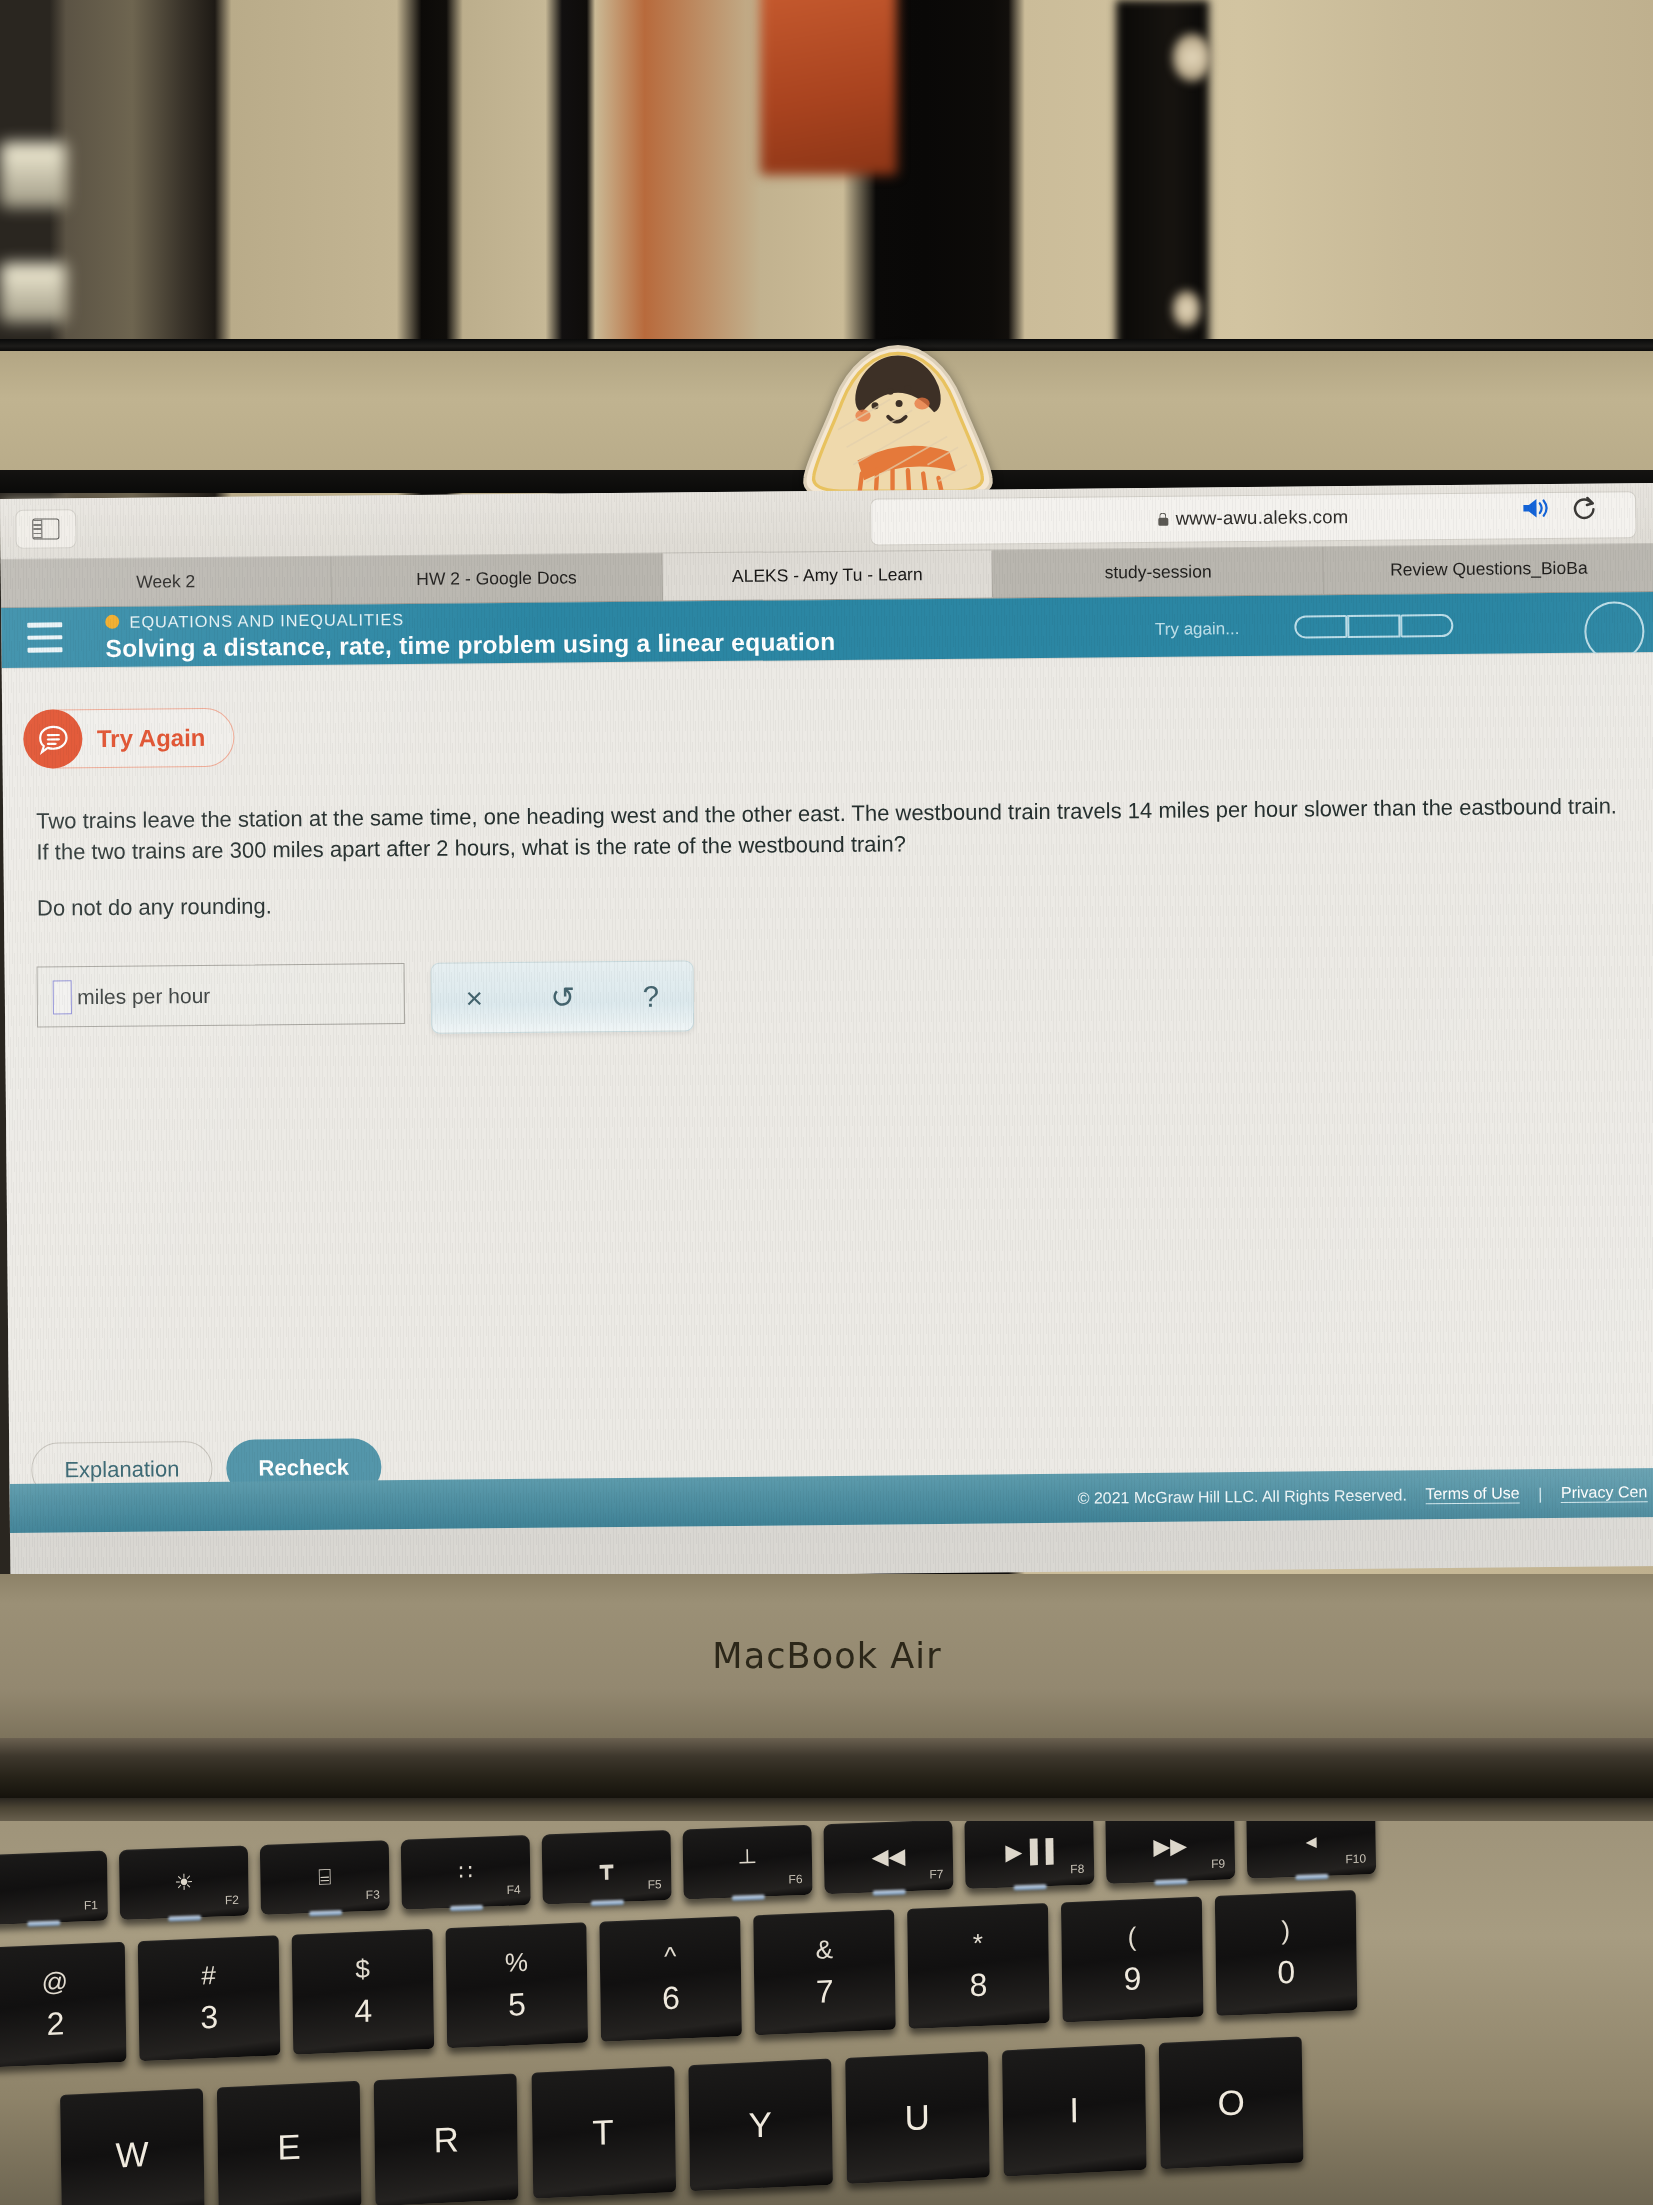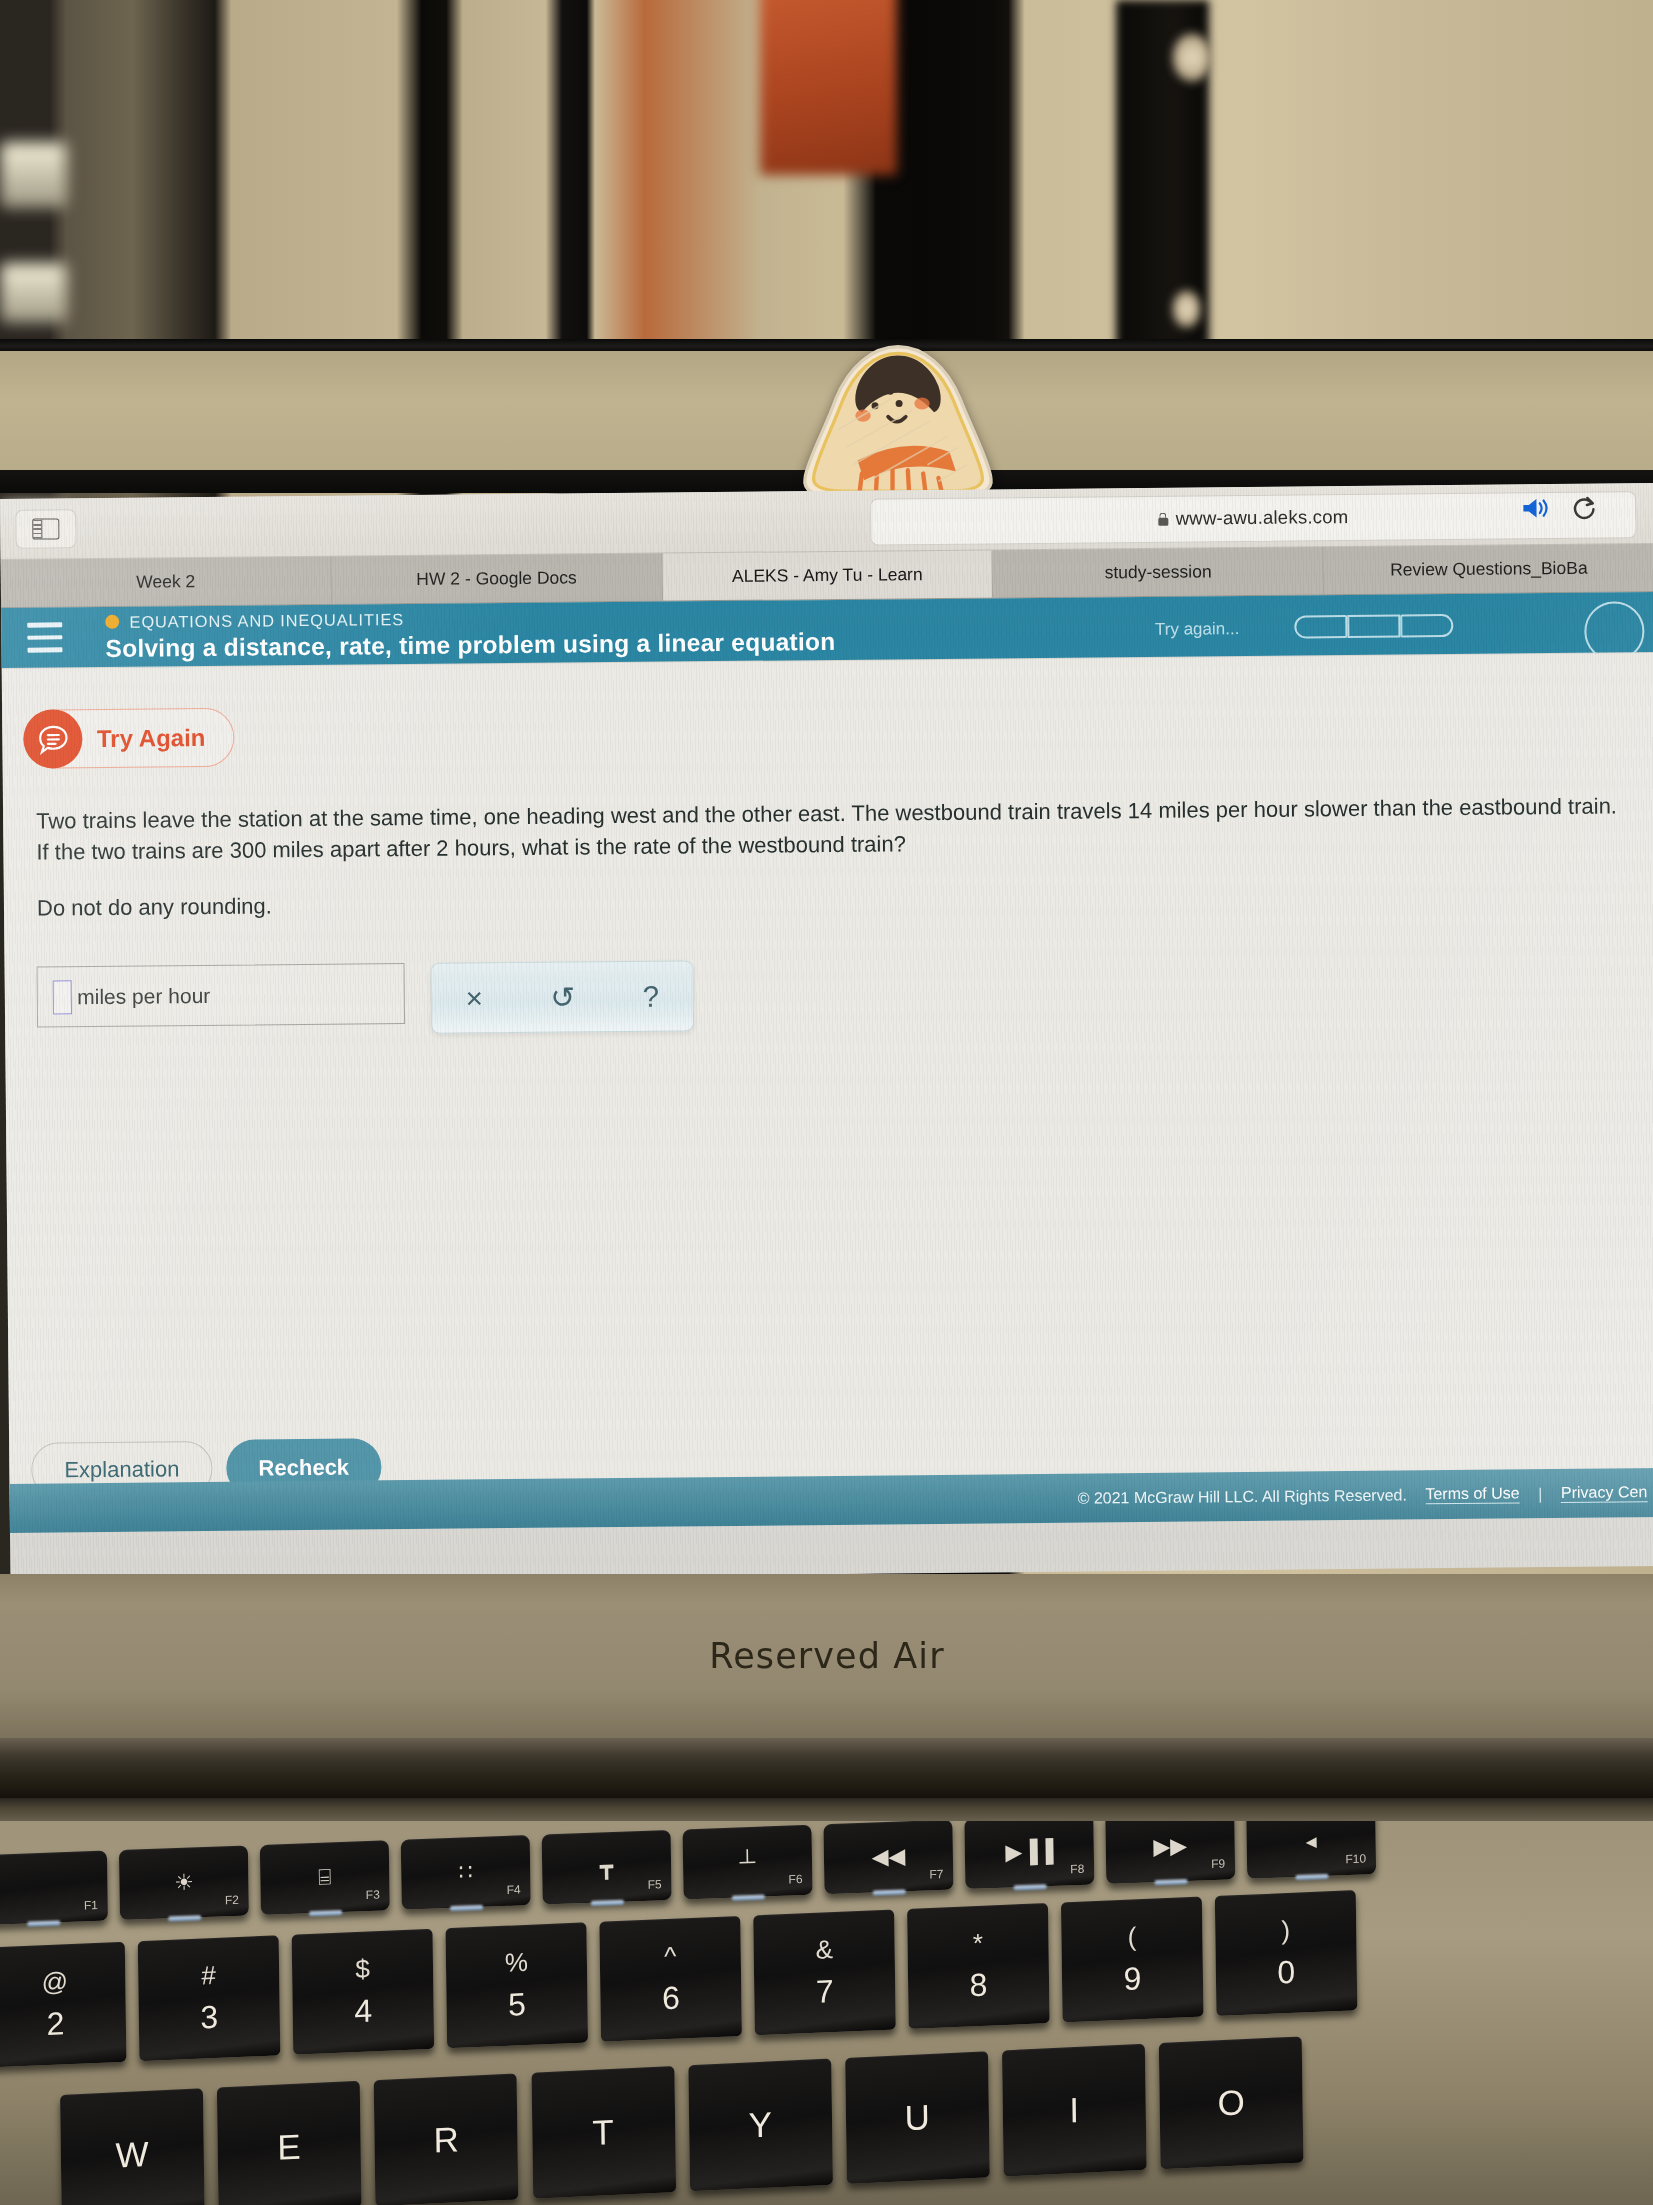--- a/index.html
+++ b/index.html
@@ -492,21 +492,21 @@
         <span>© 2021 McGraw Hill LLC. All Rights Reserved.</span>
         <a class="lnk" href="#">Terms of Use</a>
         <span class="sep">|</span>
         <a class="lnk" href="#">Privacy Cen</a>
       </div>
 
     </div>
   </div>
 
   <div id="bezel-bottom" style="top:1574px;height:164px;">
-    <span id="macbook-label">Reserved Air</span>
+    <span id="macbook-label">MacBook Air</span>
   </div>
 
   <div id="hinge" style="top:1738px;height:60px;"></div>
   <div id="base-top" style="top:1798px;height:44px;"></div>
 
   <div id="keyboard" style="top:1821px;height:384px;">
 
     <div class="keyrow" id="fnrow" style="top:4.4px;left:-22px;">
       <div class="key">
         <span class="gl"></span>

